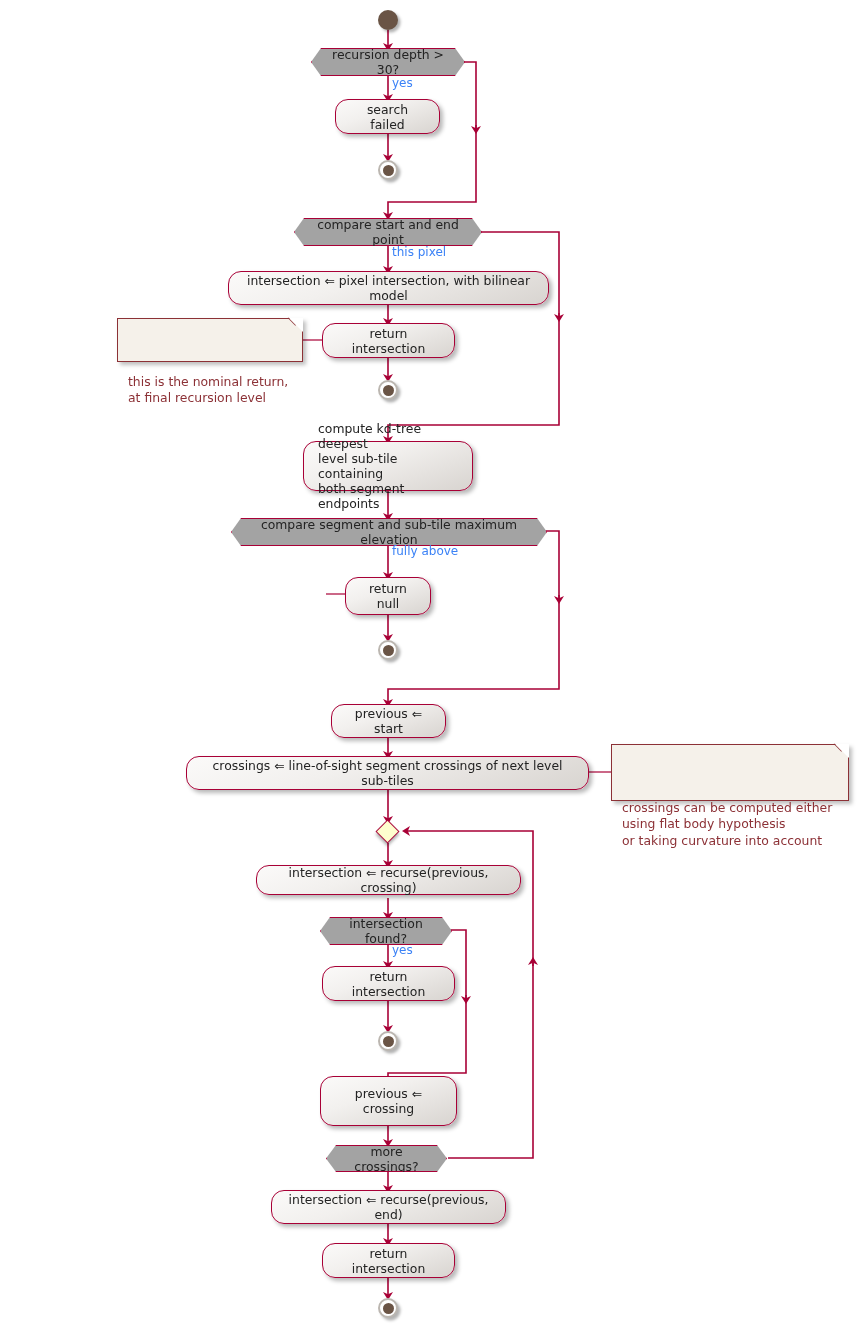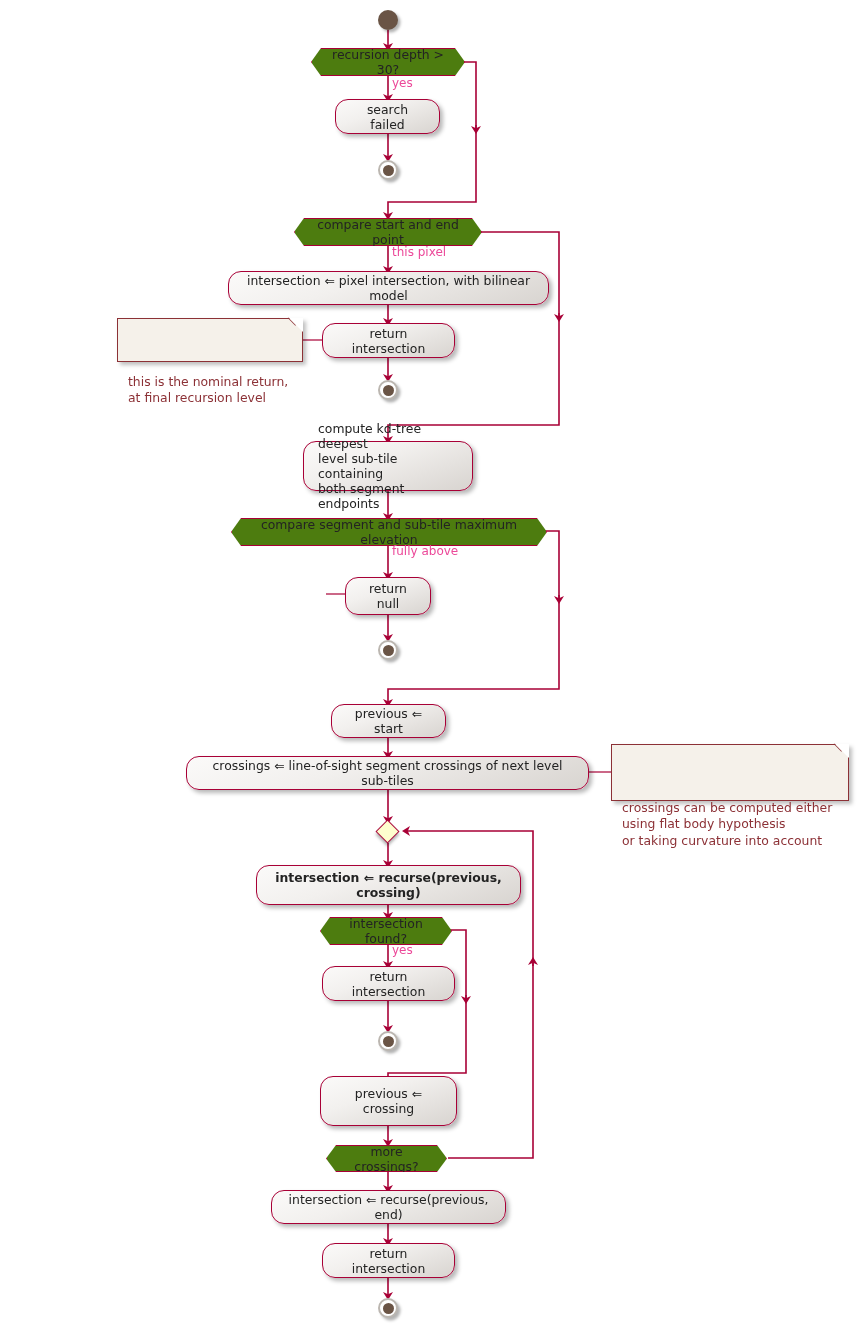--- a/index.html
+++ b/index.html
@@ -52,21 +52,21 @@
   }
   
   .cond {
     color: #232323;
     font-size: 12.4px;
     line-height: 15px;
     display: flex;
     align-items: center;
     justify-content: center;
     text-align: center;
-    background: #4d7c0f;
+    background: #a3a3a3;
     border: 1.4px solid #A80036;
     padding: 3px 14px;
     -webkit-clip-path: polygon(10px 0, calc(100% - 10px) 0, 100% 50%, calc(100% - 10px) 100%, 10px 100%, 0 50%);
     clip-path: polygon(10px 0, calc(100% - 10px) 0, 100% 50%, calc(100% - 10px) 100%, 10px 100%, 0 50%);
     filter: drop-shadow(2.5px 2.5px 2px rgba(0,0,0,0.3));
   }
   
   .diamond {
     width: 17px;
     height: 17px;
@@ -132,21 +132,21 @@
     width: 15px;
     height: 15px;
     border-bottom: 1.3px solid #8C3136;
     box-sizing: border-box;
     transform-origin: top right;
     transform: rotate(45deg) scale(0.72);
   }
   
   .edge-label {
     position: absolute;
-    color: #ec4899;
+    color: #3b82f6;
     font-size: 12px;
     line-height: 14px;
     white-space: nowrap;
   }
 </style>
 </head>
 <body>
 
 <div id="canvas">
 
@@ -261,21 +261,21 @@
   <div class="note" style="left:611px; top:744px; width:238px; height:57px;">
     <span class="fold2"></span>
     <span class="foldline"></span>
     <span>crossings can be computed either
 using flat body hypothesis
 or taking curvature into account</span>
   </div>
 
   <div class="node diamond" style="left:379px; top:823px;"></div>
 
-  <div class="node activity" style="left:256px; top:865px; width:265px; height:40px;font-weight:bold;">intersection ⇐ recurse(previous, crossing)</div>
+  <div class="node activity" style="left:256px; top:865px; width:265px; height:30px;">intersection ⇐ recurse(previous, crossing)</div>
 
   <div class="node cond" style="left:320px; top:917px; width:132px; height:28px;">intersection found?</div>
   <div class="edge-label" style="left:392px; top:943px;">yes</div>
 
   <div class="node activity" style="left:322px; top:966px; width:133px; height:35px;">return intersection</div>
 
   <div class="node end-node" style="left:378px; top:1031px;"></div>
 
   <div class="node activity" style="left:320px; top:1076px; width:137px; height:50px;">previous ⇐ crossing</div>
 

